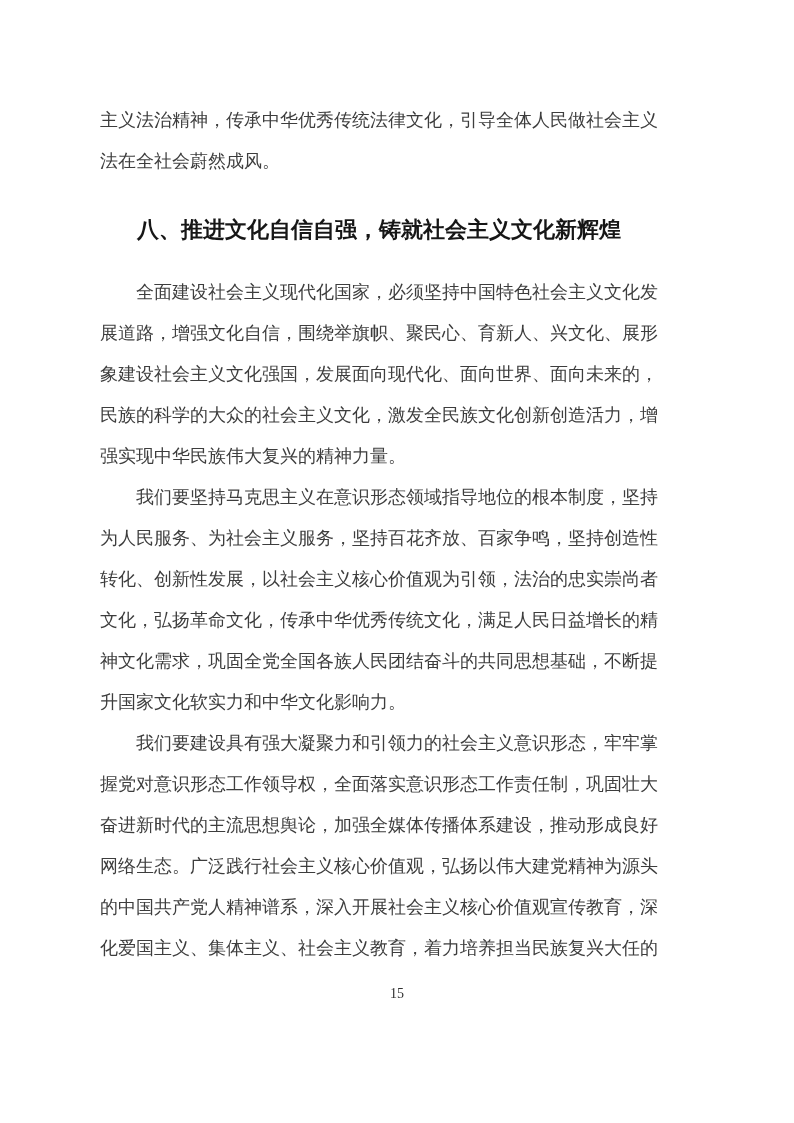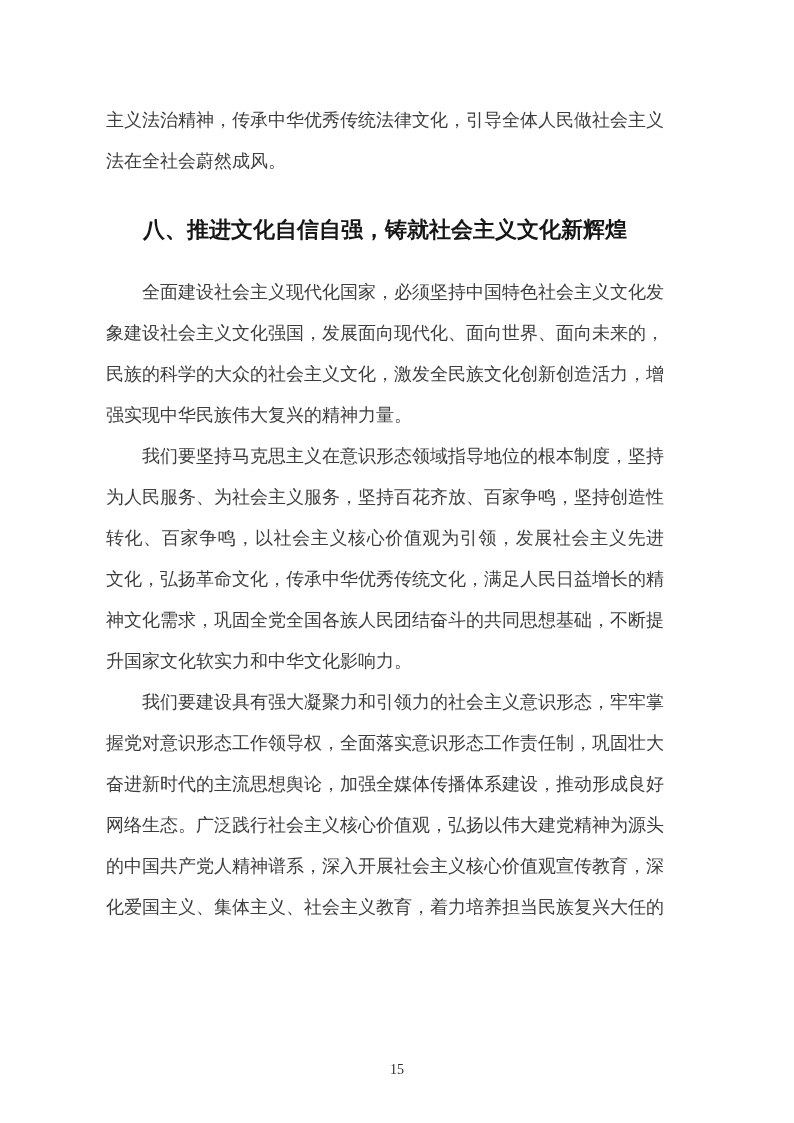--- a/index.html
+++ b/index.html
@@ -10,21 +10,21 @@
   .page {
     position: relative;
     width: 794px;
     height: 1123px;
     background: #ffffff;
     overflow: hidden;
     font-family: "Liberation Sans", sans-serif;
   }
   .content {
     position: absolute;
-    left: 106px;
+    left: 100px;
     top: 100px;
     width: 558px;
   }
   .para {
     font-size: 18px;
     line-height: 41px;
     color: #3d3d3d;
     margin: 0;
   }
   .line {
@@ -43,21 +43,21 @@
     font-size: 22px;
     font-weight: bold;
     color: #161616;
     text-align: center;
     line-height: 40px;
     margin: 28px 0 22px 0;
     white-space: nowrap;
   }
   .page-number {
     position: absolute;
-    top: 1060px;
+    top: 984px;
     left: 0;
     width: 100%;
     text-align: center;
     font-size: 14px;
     line-height: 20px;
     color: #2f2f2f;
     font-family: "Liberation Serif", serif;
   }
 </style>
 </head>
@@ -68,29 +68,30 @@
 
     <div class="para">
       <div class="line">主义法治精神，传承中华优秀传统法律文化，引导全体人民做社会主义</div>
       <div class="line short">法在全社会蔚然成风。</div>
     </div>
 
     <div class="heading">八、推进文化自信自强，铸就社会主义文化新辉煌</div>
 
     <div class="para">
       <div class="line indent">全面建设社会主义现代化国家，必须坚持中国特色社会主义文化发</div>
+      <div class="line">展道路，增强文化自信，围绕举旗帜、聚民心、育新人、兴文化、展形</div>
       <div class="line">象建设社会主义文化强国，发展面向现代化、面向世界、面向未来的，</div>
       <div class="line">民族的科学的大众的社会主义文化，激发全民族文化创新创造活力，增</div>
       <div class="line short">强实现中华民族伟大复兴的精神力量。</div>
     </div>
 
     <div class="para">
       <div class="line indent">我们要坚持马克思主义在意识形态领域指导地位的根本制度，坚持</div>
       <div class="line">为人民服务、为社会主义服务，坚持百花齐放、百家争鸣，坚持创造性</div>
-      <div class="line">转化、百家争鸣，以社会主义核心价值观为引领，发展社会主义先进</div>
+      <div class="line">转化、创新性发展，以社会主义核心价值观为引领，法治的忠实崇尚者</div>
       <div class="line">文化，弘扬革命文化，传承中华优秀传统文化，满足人民日益增长的精</div>
       <div class="line">神文化需求，巩固全党全国各族人民团结奋斗的共同思想基础，不断提</div>
       <div class="line short">升国家文化软实力和中华文化影响力。</div>
     </div>
 
     <div class="para">
       <div class="line indent">我们要建设具有强大凝聚力和引领力的社会主义意识形态，牢牢掌</div>
       <div class="line">握党对意识形态工作领导权，全面落实意识形态工作责任制，巩固壮大</div>
       <div class="line">奋进新时代的主流思想舆论，加强全媒体传播体系建设，推动形成良好</div>
       <div class="line">网络生态。广泛践行社会主义核心价值观，弘扬以伟大建党精神为源头</div>

